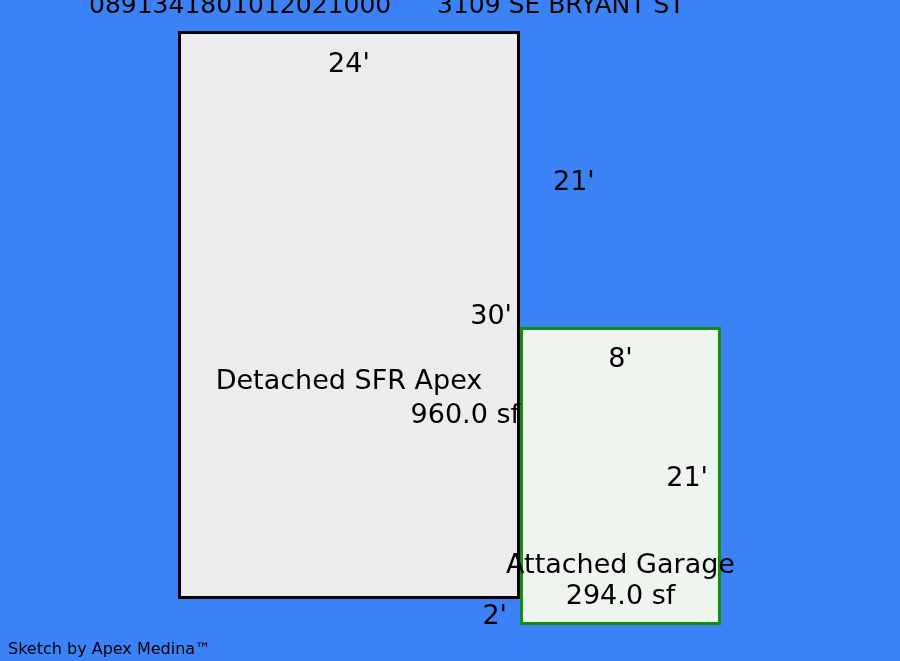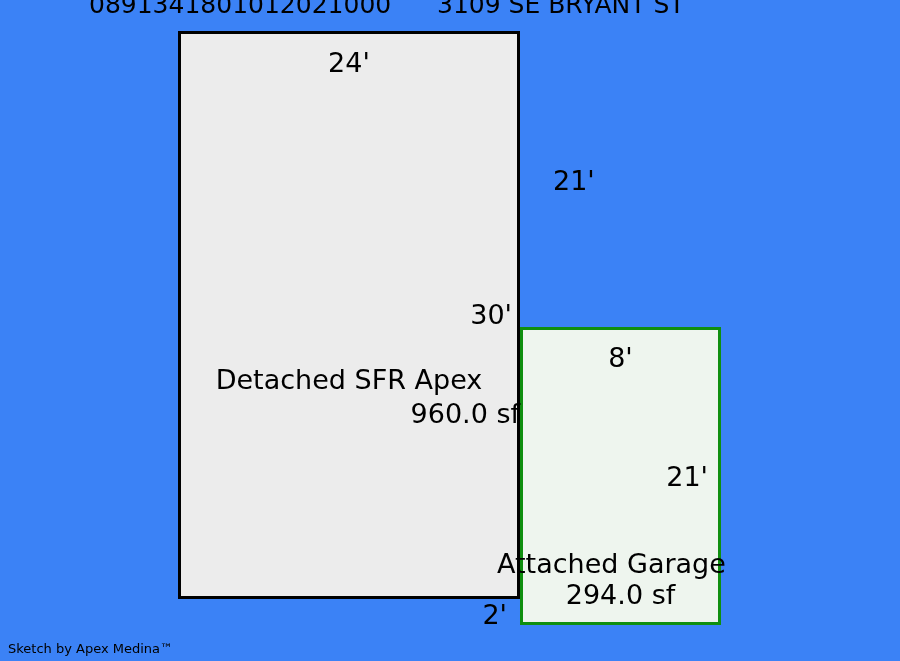--- a/index.html
+++ b/index.html
@@ -57,28 +57,28 @@
 
   .dim-top-24     { left: 178px; width: 342px; top: 49px;  text-align: center; }
   .dim-right-21   { left: 553px; top: 167px; }
   .dim-40         { left: 380px; width: 132px; top: 301px; text-align: right; }
   .dim-garage-14  { left: 520px; width: 201px; top: 344px; text-align: center; }
   .dim-garage-21  { left: 600px; width: 108px; top: 463px; text-align: right; }
   .dim-bottom-2   { left: 420px; width: 87px;  top: 601px; text-align: right; }
 
   .unit-label     { left: 178px; width: 342px; top: 366px; text-align: center; }
   .unit-area      { left: 178px; width: 342px; top: 400px; text-align: right; }
-  .garage-label   { left: 497px; width: 247px; top: 550px; }
+  .garage-label   { left: 497px; width: 247px; top: 550px; text-align: center; }
   .garage-area    { left: 520px; width: 201px; top: 581px; text-align: center; }
 
   .credit {
     position: absolute;
     left: 8px;
     top: 642px;
-    font-size: 13px;
+    font-size: 16px;
     line-height: 14px;
     white-space: nowrap;
   }
 </style>
 </head>
 <body>
 
 <div class="canvas">
 
   <div class="hdr parcel-id">0891341801012021000</div>

